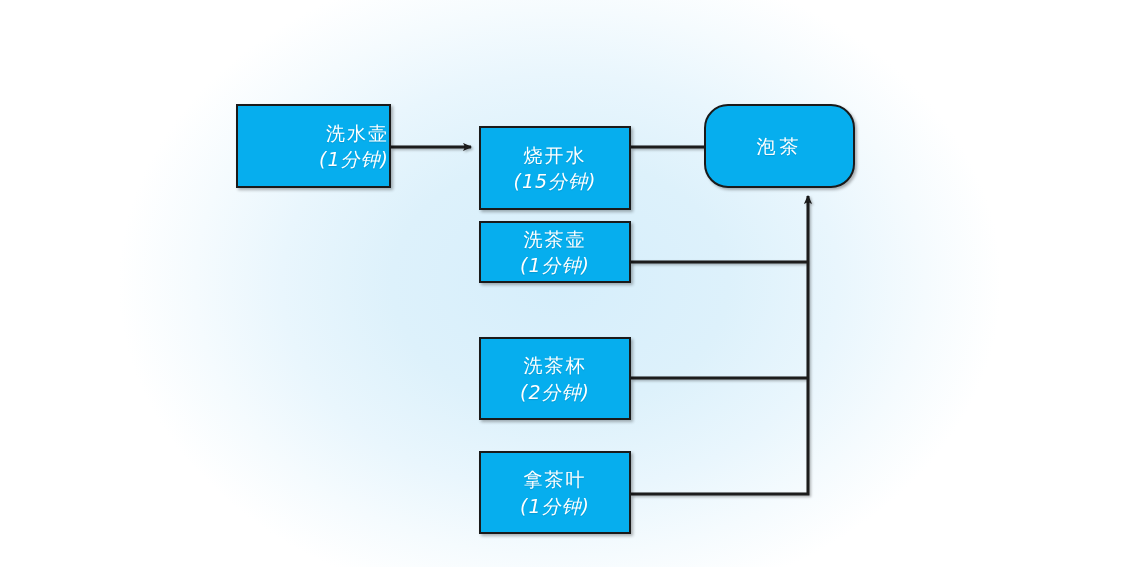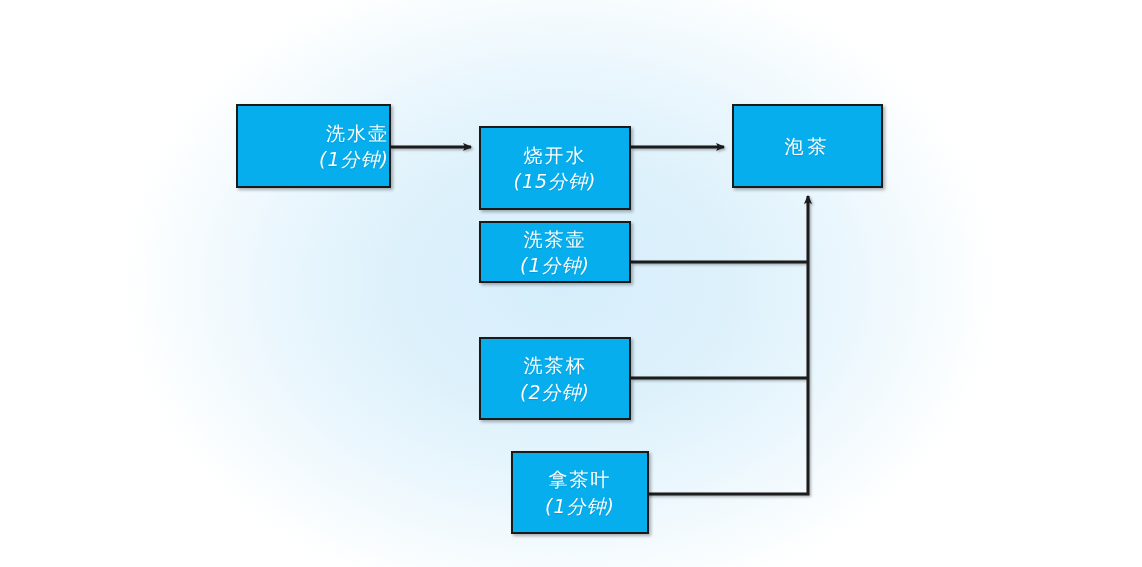--- a/index.html
+++ b/index.html
@@ -95,32 +95,32 @@
   <div class="node" style="left:236px; top:104px; width:155px; height:84px;align-items:flex-end;">
     <span class="node-line">洗水壶</span>
     <span class="node-line sub">(1分钟)</span>
   </div>
 
   <div class="node" style="left:479px; top:104px; width:152px; height:84px;margin-top:22px;">
     <span class="node-line">烧开水</span>
     <span class="node-line sub">(15分钟)</span>
   </div>
 
-  <div class="node node-single" style="left:732px; top:104px; width:151px; height:84px;">
+  <div class="node node-single" style="left:704px; top:104px; width:151px; height:84px;border-radius:24px;">
     <span class="node-line">泡茶</span>
   </div>
 
   <div class="node" style="left:479px; top:221px; width:152px; height:62px;">
     <span class="node-line">洗茶壶</span>
     <span class="node-line sub">(1分钟)</span>
   </div>
 
   <div class="node" style="left:479px; top:337px; width:152px; height:83px;">
     <span class="node-line">洗茶杯</span>
     <span class="node-line sub">(2分钟)</span>
   </div>
 
-  <div class="node" style="left:479px; top:451px; width:138px; height:83px;margin-left:32px;">
+  <div class="node" style="left:479px; top:451px; width:152px; height:83px;">
     <span class="node-line">拿茶叶</span>
     <span class="node-line sub">(1分钟)</span>
   </div>
 
 </div>
 
 </body></html>

